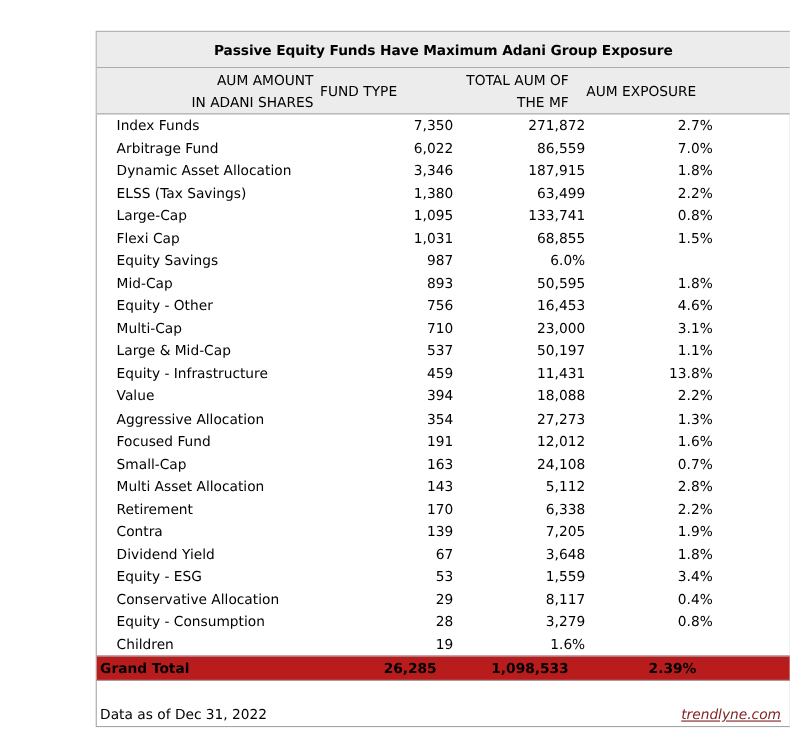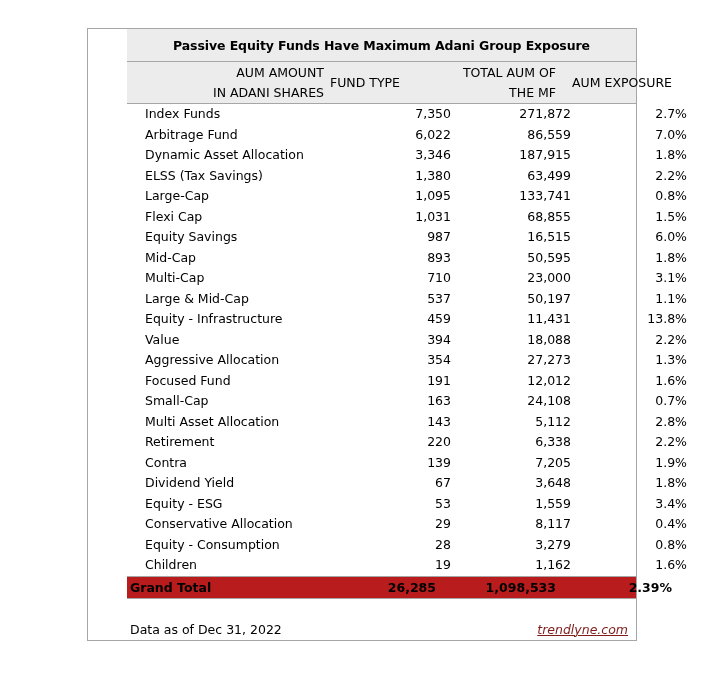--- a/index.html
+++ b/index.html
@@ -12,24 +12,23 @@
     }
     body {
       font-family: "DejaVu Sans", "Liberation Sans", sans-serif;
       color: #000;
       position: relative;
     }
     .table-wrap {
       position: absolute;
       left: 87px;
       top: 28px;
-      width: 550px;
+      width: 632px;
       border: 1px solid #a6a6a6;
       box-sizing: border-box;
-      padding-left: 39px;
     }
     .title-band {
       height: 32px;
       background: #ececec;
       border-bottom: 1px solid #a6a6a6;
       display: flex;
       align-items: center;
       justify-content: center;
       font-weight: bold;
       font-size: 12.5px;
@@ -174,30 +173,35 @@
       </div>
       <div class="row">
         <div class="cell">Flexi Cap</div>
         <div class="cell num">1,031</div>
         <div class="cell num">68,855</div>
         <div class="cell num">1.5%</div>
       </div>
       <div class="row">
         <div class="cell">Equity Savings</div>
         <div class="cell num">987</div>
-        <div class="cell num">16,515</div>
         <div class="cell num">6.0%</div>
       </div>
       <div class="row">
         <div class="cell">Mid-Cap</div>
         <div class="cell num">893</div>
         <div class="cell num">50,595</div>
         <div class="cell num">1.8%</div>
       </div>
       <div class="row">
+        <div class="cell">Equity - Other</div>
+        <div class="cell num">756</div>
+        <div class="cell num">16,453</div>
+        <div class="cell num">4.6%</div>
+      </div>
+      <div class="row">
         <div class="cell">Multi-Cap</div>
         <div class="cell num">710</div>
         <div class="cell num">23,000</div>
         <div class="cell num">3.1%</div>
       </div>
       <div class="row">
         <div class="cell">Large &amp; Mid-Cap</div>
         <div class="cell num">537</div>
         <div class="cell num">50,197</div>
         <div class="cell num">1.1%</div>
@@ -233,21 +237,21 @@
         <div class="cell num">0.7%</div>
       </div>
       <div class="row">
         <div class="cell">Multi Asset Allocation</div>
         <div class="cell num">143</div>
         <div class="cell num">5,112</div>
         <div class="cell num">2.8%</div>
       </div>
       <div class="row">
         <div class="cell">Retirement</div>
-        <div class="cell num">220</div>
+        <div class="cell num">170</div>
         <div class="cell num">6,338</div>
         <div class="cell num">2.2%</div>
       </div>
       <div class="row">
         <div class="cell">Contra</div>
         <div class="cell num">139</div>
         <div class="cell num">7,205</div>
         <div class="cell num">1.9%</div>
       </div>
       <div class="row">
@@ -270,21 +274,20 @@
       </div>
       <div class="row">
         <div class="cell">Equity - Consumption</div>
         <div class="cell num">28</div>
         <div class="cell num">3,279</div>
         <div class="cell num">0.8%</div>
       </div>
       <div class="row">
         <div class="cell">Children</div>
         <div class="cell num">19</div>
-        <div class="cell num">1,162</div>
         <div class="cell num">1.6%</div>
       </div>
     </div>
 
   <div class="total-row">
     <div class="cell">Grand Total</div>
     <div class="cell num">26,285</div>
     <div class="cell num">1,098,533</div>
     <div class="cell num">2.39%</div>
   </div>

